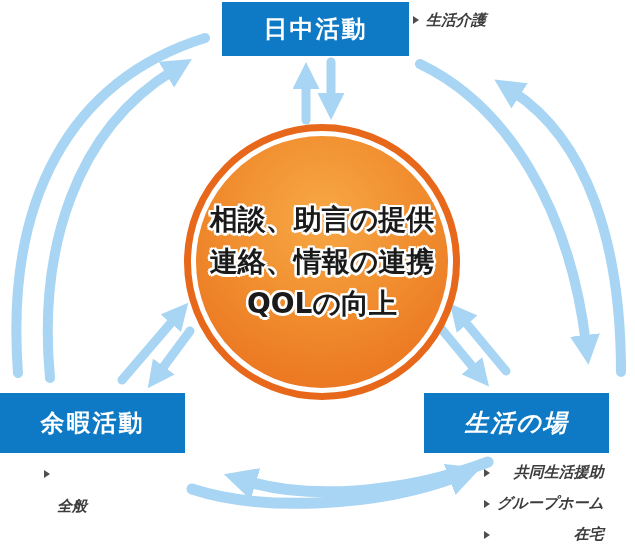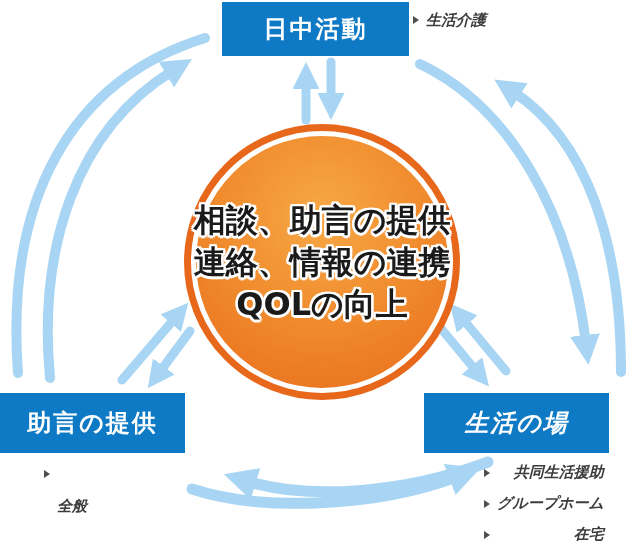--- a/index.html
+++ b/index.html
@@ -28,21 +28,21 @@
     position:absolute;left:184px;top:124px;width:252px;height:252px;
     border:7px solid var(--circle-ring,#E8681B);border-radius:50%;
     background:#fff;padding:5px;box-sizing:content-box;
   }
   .circle-inner{
     width:252px;height:252px;border-radius:50%;
     background:radial-gradient(circle at 50% 32%,var(--circle-fill-light,#F7A845) 0%,#F08C2E 48%,var(--circle-fill-dark,#E96C1B) 100%);
     display:flex;flex-direction:column;align-items:center;justify-content:center;
   }
   .circle-line{
-    color:#1A1A1A;font-size:32px;font-weight:bold;line-height:42px;white-space:nowrap;
+    color:#1A1A1A;font-size:28px;font-weight:bold;line-height:42px;white-space:nowrap;
     text-shadow:
       -2px -2px 0 #fff, 2px -2px 0 #fff, -2px 2px 0 #fff, 2px 2px 0 #fff,
       0 -2.5px 0 #fff, 0 2.5px 0 #fff, -2.5px 0 0 #fff, 2.5px 0 0 #fff;
   }
   .bullets{position:absolute;list-style:none;margin:0;padding:0;}
   .bullets li{
     display:flex;align-items:center;color:var(--bullet-text,#3C3C3C);
     font-size:15px;font-weight:bold;white-space:nowrap;font-style:italic;
   }
   .bullet-marker{
@@ -81,21 +81,21 @@
     <path class="arrow-path w9" d="M 190 331 L 159 373" marker-end="url(#ah)"></path>
 
     <path class="arrow-path w9" d="M 439 326 L 477 372" marker-end="url(#ah)"></path>
     <path class="arrow-path w9" d="M 506 371 L 462 318" marker-end="url(#ah)"></path>
   </svg>
 
   <div class="node-box node-top">
     <span>日中活動</span>
   </div>
   <div class="node-box node-bl">
-    <span>助言の提供</span>
+    <span>余暇活動</span>
   </div>
   <div class="node-box node-br">
     <span>生活の場</span>
   </div>
 
   <ul class="bullets list-daytime">
     <li>
       <span class="bullet-marker"></span>
       <span>生活介護</span>
     </li>

